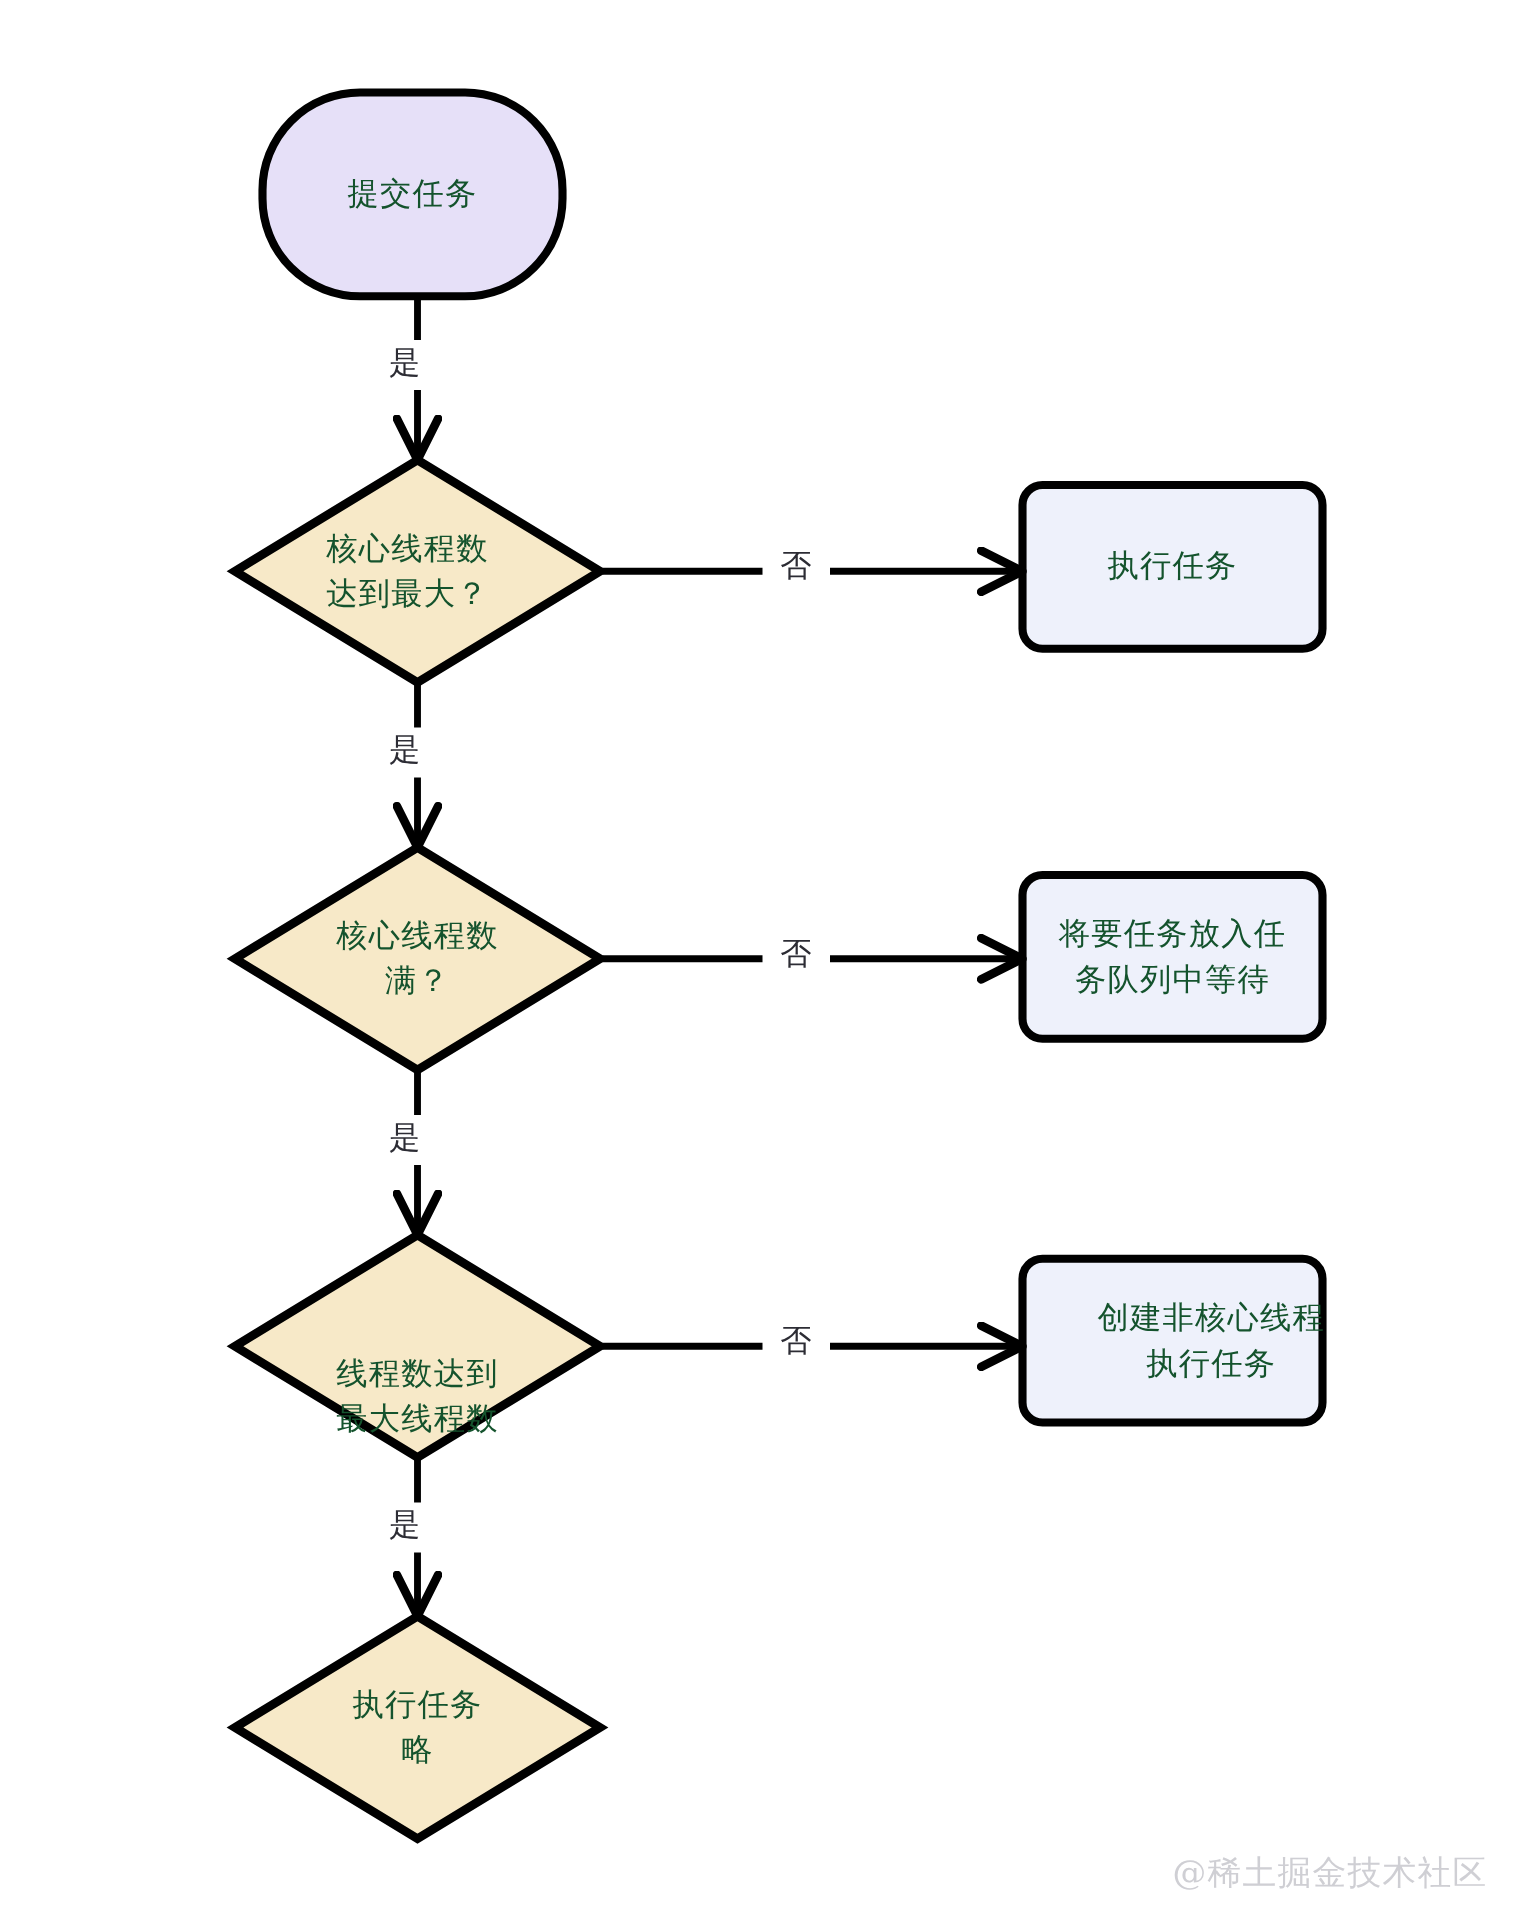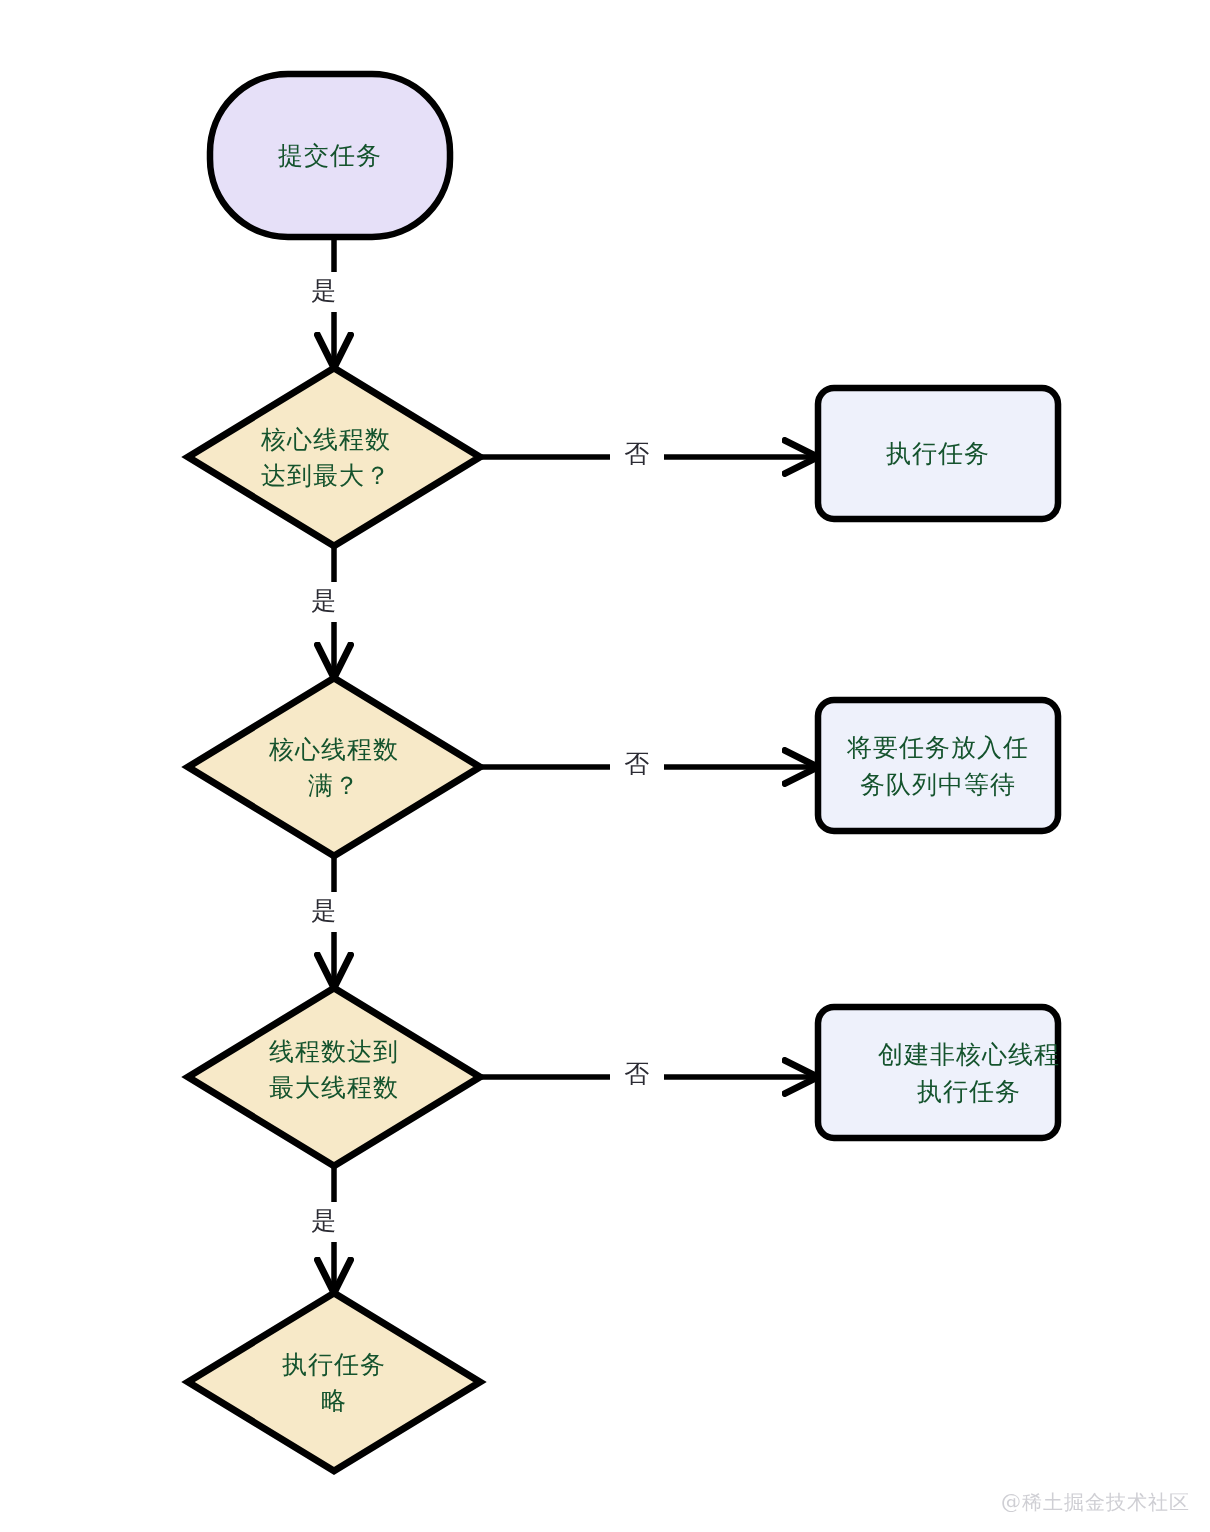--- a/index.html
+++ b/index.html
@@ -41,21 +41,21 @@
     line-height: 1;
     letter-spacing: 0.5px;
     text-align: center;
     pointer-events: none;
   }
   .watermark {
     position: absolute;
     right: 20px;
     bottom: 16px;
     color: #cfcfd4;
-    font-size: 20px;
+    font-size: 27px;
     letter-spacing: 1px;
     font-family: "DejaVu Serif", "Liberation Serif", serif;
     margin-left: 16px;
   }
 </style>
 </head>
 <body>
 
 <svg id="flow-canvas" viewBox="0 0 1210 1532" width="1210" height="1532" xmlns="http://www.w3.org/2000/svg">
   <defs>
@@ -122,21 +122,21 @@
 达到最大？</div>
 
 <div class="node-label" style="left:818px; top:388px; width:240px; height:131px;">执行任务</div>
 
 <div class="node-label" style="left:188px; top:678px; width:292px; height:178px;">核心线程数
 满？</div>
 
 <div class="node-label" style="left:818px; top:700px; width:240px; height:131px;">将要任务放入任
 务队列中等待</div>
 
-<div class="node-label" style="left:188px; top:980px; width:292px; height:178px;">线程数达到
+<div class="node-label" style="left:188px; top:1028px; width:292px; height:178px;">线程数达到
 最大线程数</div>
 
 <div class="node-label" style="left:849px; top:1007px; width:240px; height:131px;">创建非核心线程
 执行任务</div>
 
 <div class="node-label" style="left:188px; top:1293px; width:292px; height:178px;">执行任务
 略</div>
 
 <div class="edge-label" style="left:304px; top:278px; width:40px;">是</div>
 

